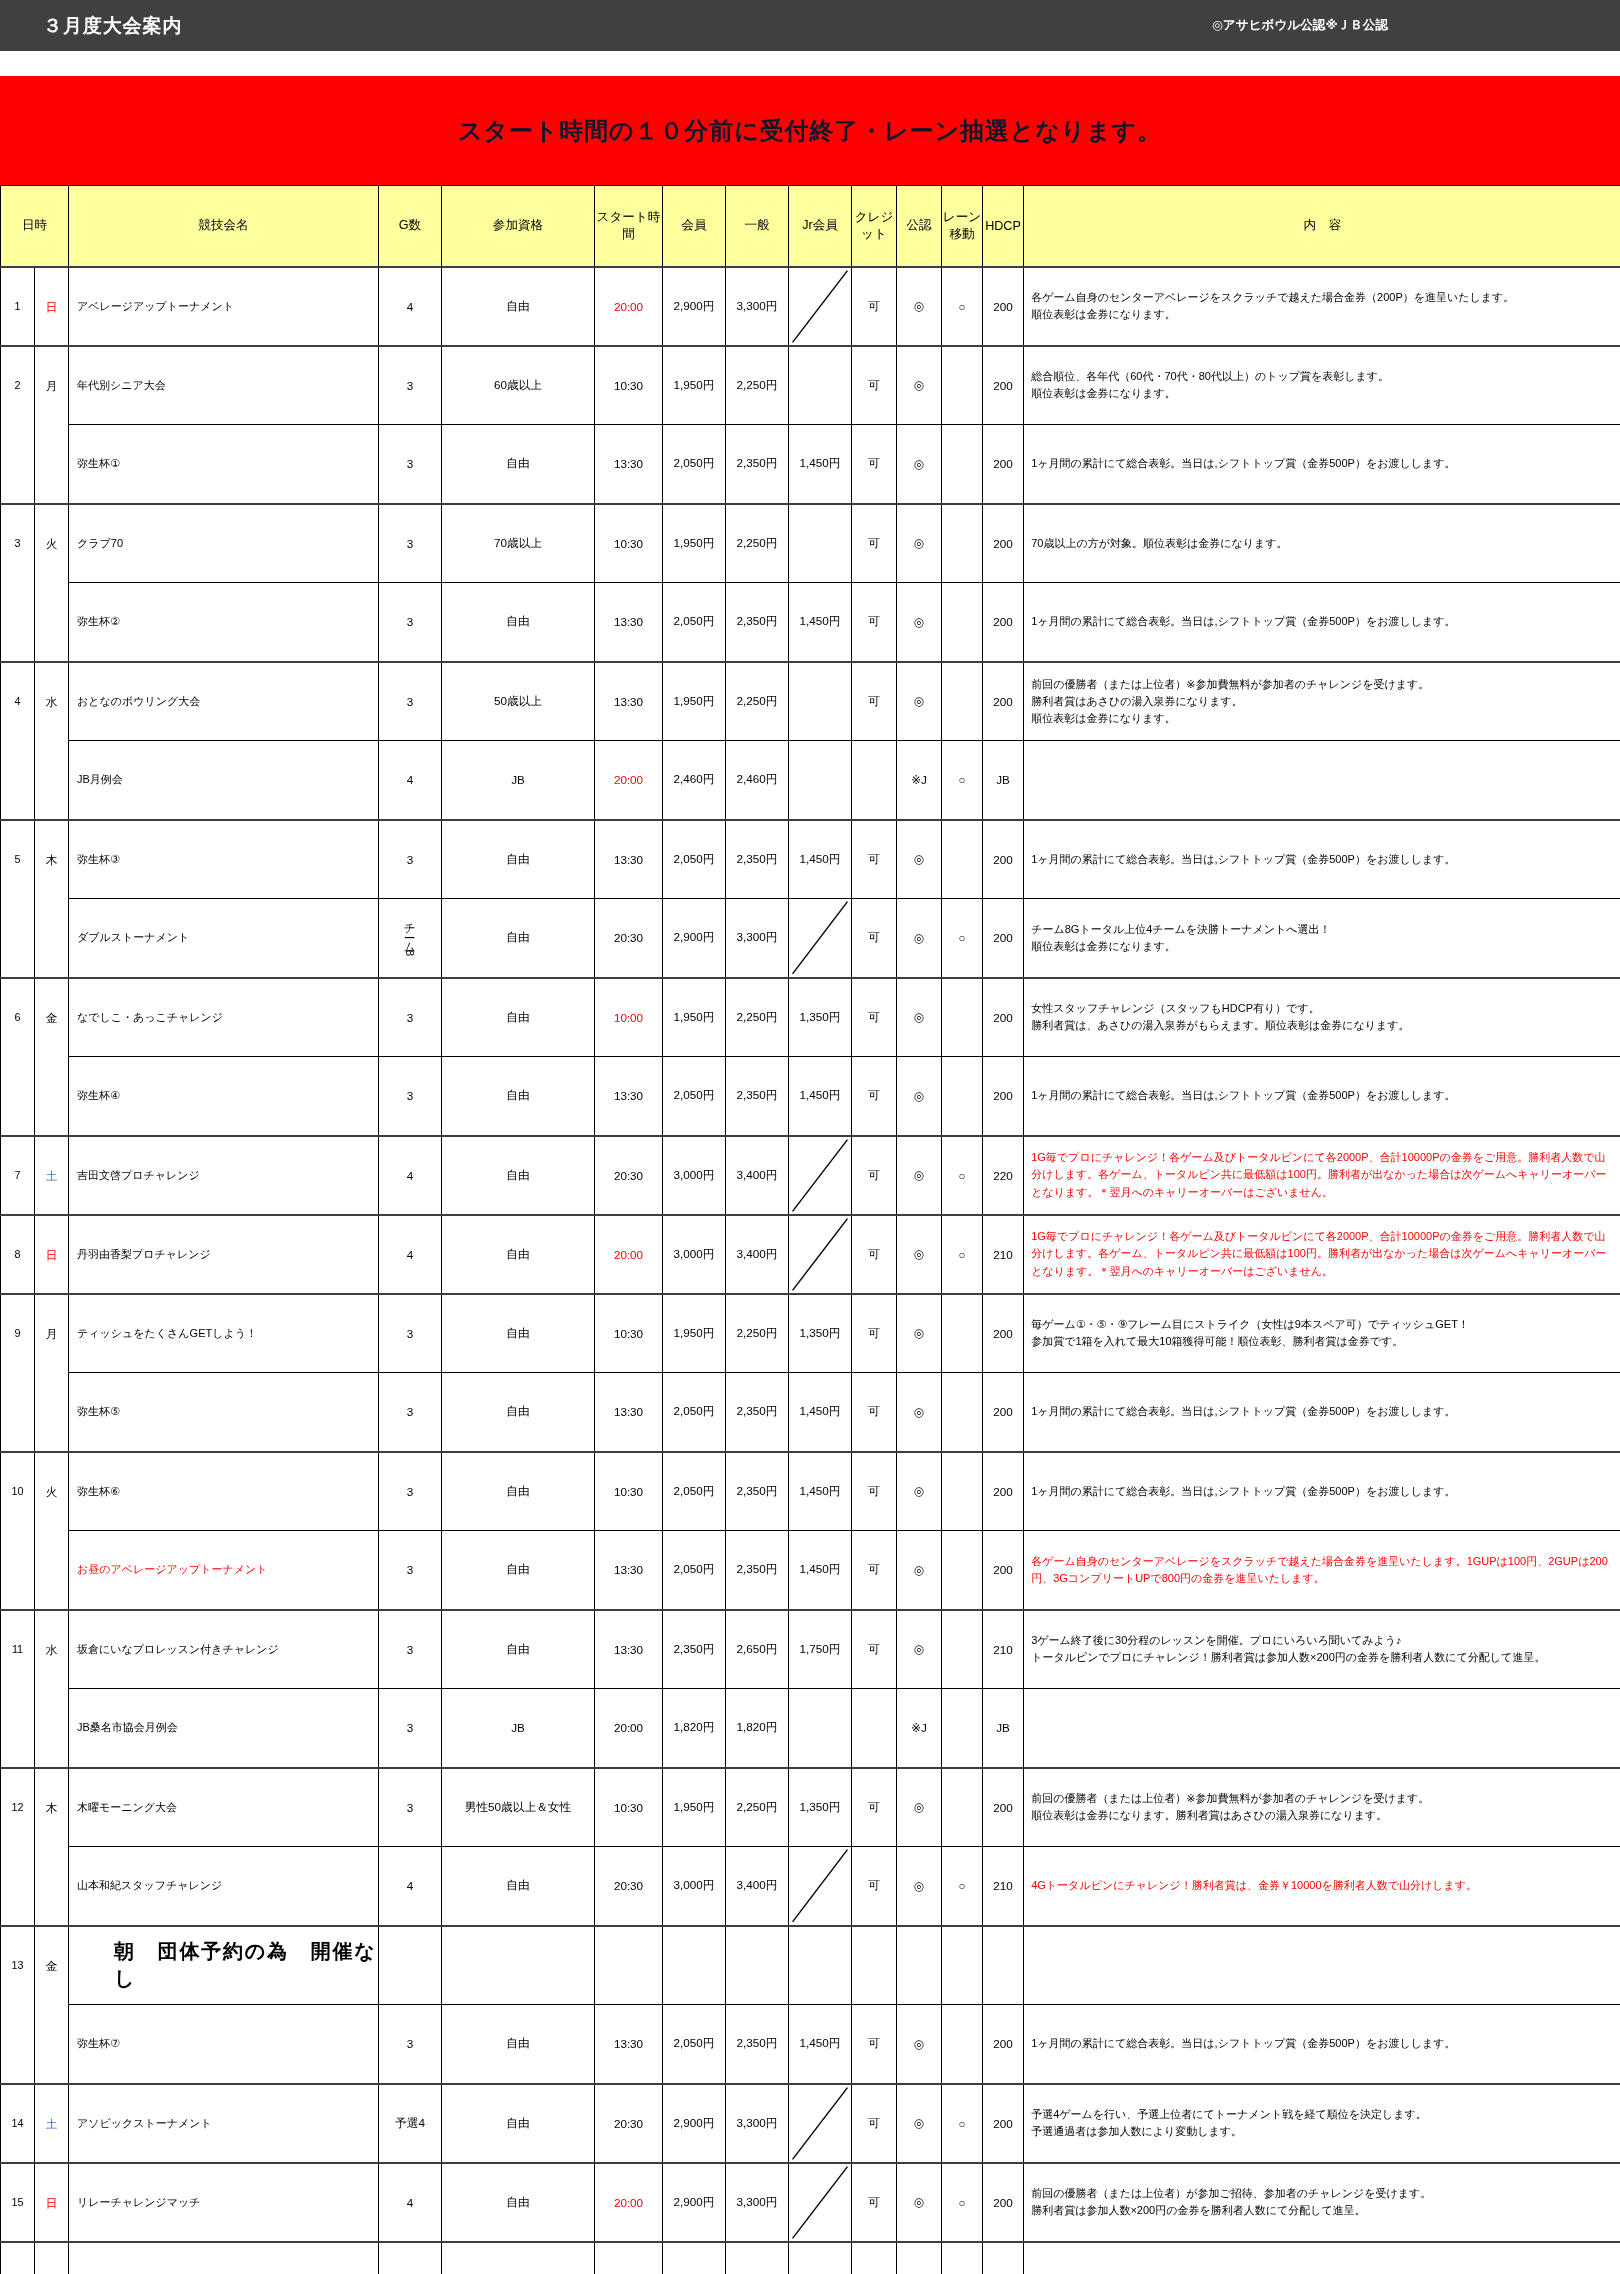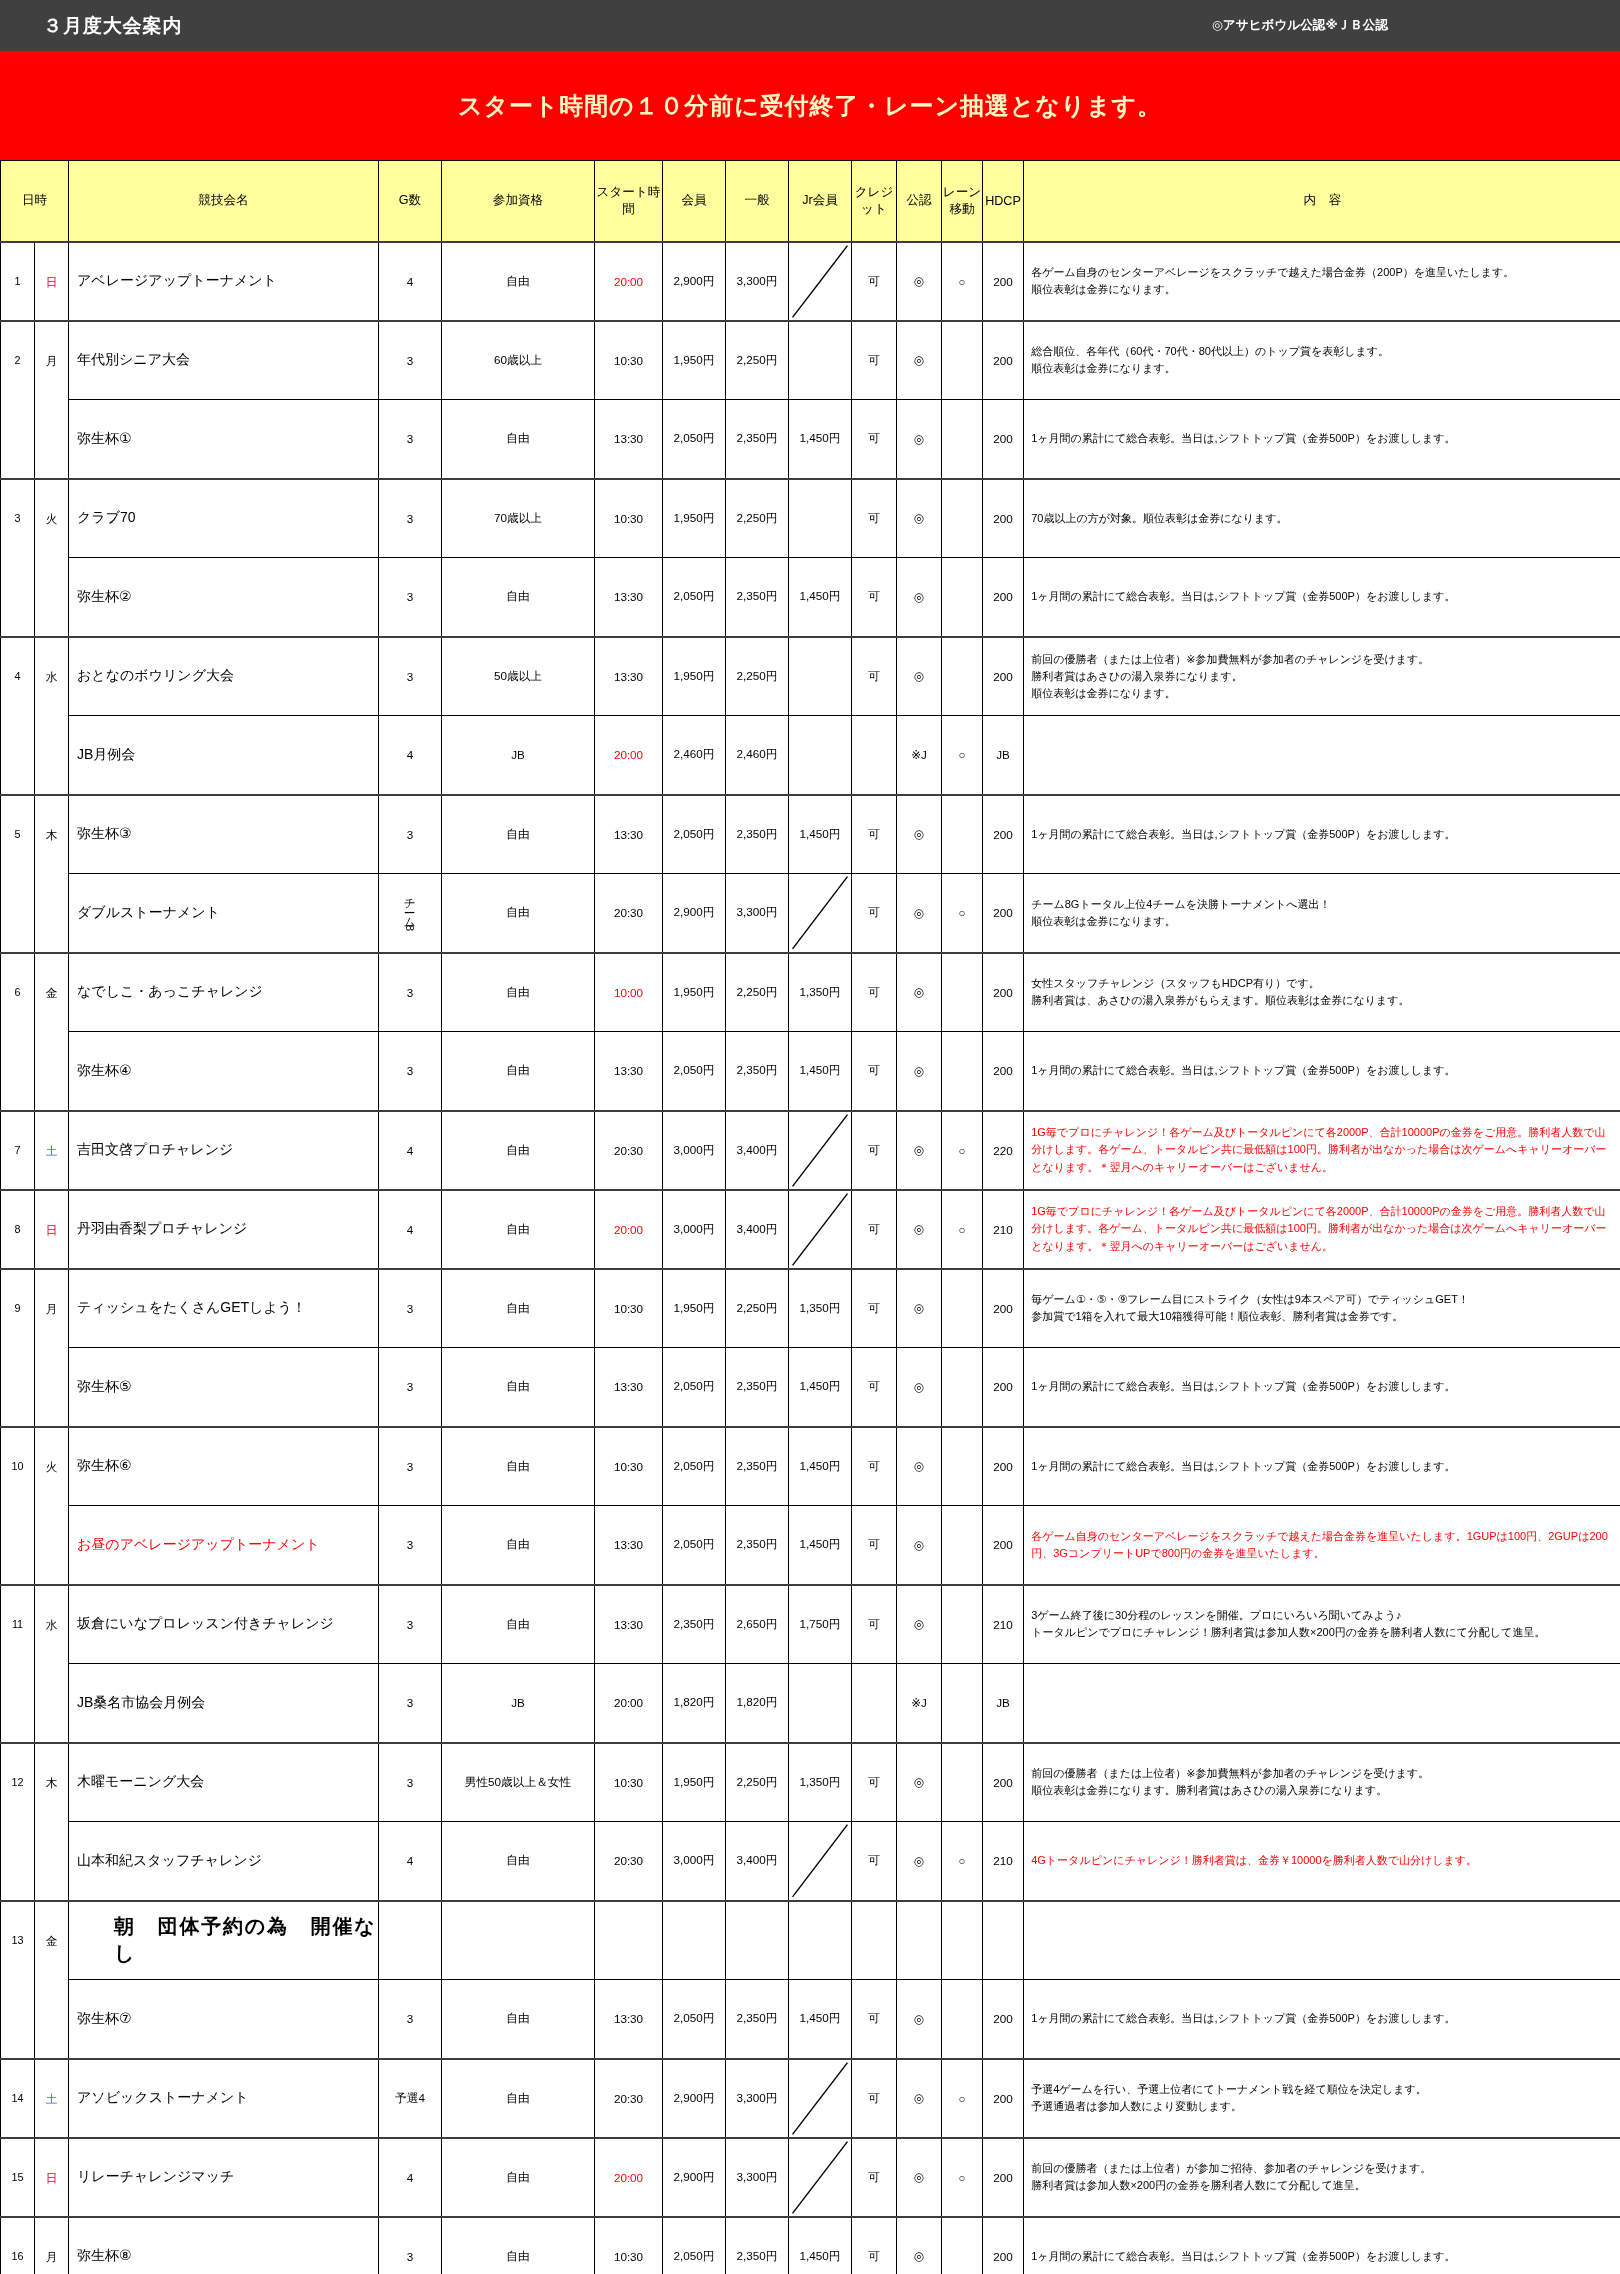--- a/index.html
+++ b/index.html
@@ -9,40 +9,40 @@
     font-family:"Liberation Sans","DejaVu Sans",sans-serif; color:#000;
   }
   .title-bar {
     background:#404040; height:51px; display:flex; align-items:center;
     justify-content:space-between; padding:0 232px 0 43px; color:#fff;
   }
   .title-bar .title { font-size:19px; font-weight:bold; letter-spacing:0.9px; }
   .title-bar .notes { display:flex; font-size:12.6px; font-weight:bold; }
   .notice-banner {
     background:#FF0000; height:109px; display:flex; flex-direction:column;
-    justify-content:center; align-items:center; color:#fef9c3; font-weight:bold;
-    font-size:24px; line-height:1.4; letter-spacing:0.9px;
+    justify-content:center; align-items:center; color:#0f172a; font-weight:bold;
+    font-size:24px; line-height:1.4; letter-spacing:0.9px;margin-top:25px;
   }
   table.sched { width:1620px; border-collapse:collapse; table-layout:fixed; border:1.8px solid #000; }
   .sched th, .sched td {
     border:0.9px solid #000; padding:0; vertical-align:middle; text-align:center;
     font-size:11.7px; overflow:hidden;
   }
   .sched thead th { background:#FFFF9E; height:81px; font-weight:normal; font-size:12.6px; }
   th.h-start { font-size:9px; }
   th.h-jr { font-size:10.8px; }
   th.h-credit { font-size:8px; }
   th.h-cert { font-size:11.7px; }
   th.h-lane { font-size:7.2px; }
   th.h-hdcp { font-size:11.7px; }
   .sched tbody td { height:79px; background:#fff; }
   tr.group-start > td { border-top:2.7px solid #3d3d3d; }
   td.c-day, td.c-wd { vertical-align:top; padding-top:32px; font-size:10.8px; }
   td.c-wd { font-size:11.7px; }
-  td.c-name { text-align:left; padding-left:8px; font-size:14px; }
+  td.c-name { text-align:left; padding-left:8px; font-size:11px; }
   td.c-name.special { font-size:20px; font-weight:bold; padding-left:45px; letter-spacing:1.8px; }
   td.c-content { text-align:left; padding:5.4px 7.2px; font-size:11px; line-height:1.55; white-space:pre-line; }
   td.c-jr { position:relative; }
   td.c-jr svg { position:absolute; left:0; top:0; width:100%; height:100%; display:block; }
   .red { color:#FF0000; }
   .wd-sun { color:#FF0000; }
   .wd-sat { color:#3B6FC4; }
   .vert { writing-mode:vertical-rl; text-orientation:mixed; display:inline-block; line-height:1.15; letter-spacing:2.7px; font-size:11.7px; }
 </style>
 </head>

